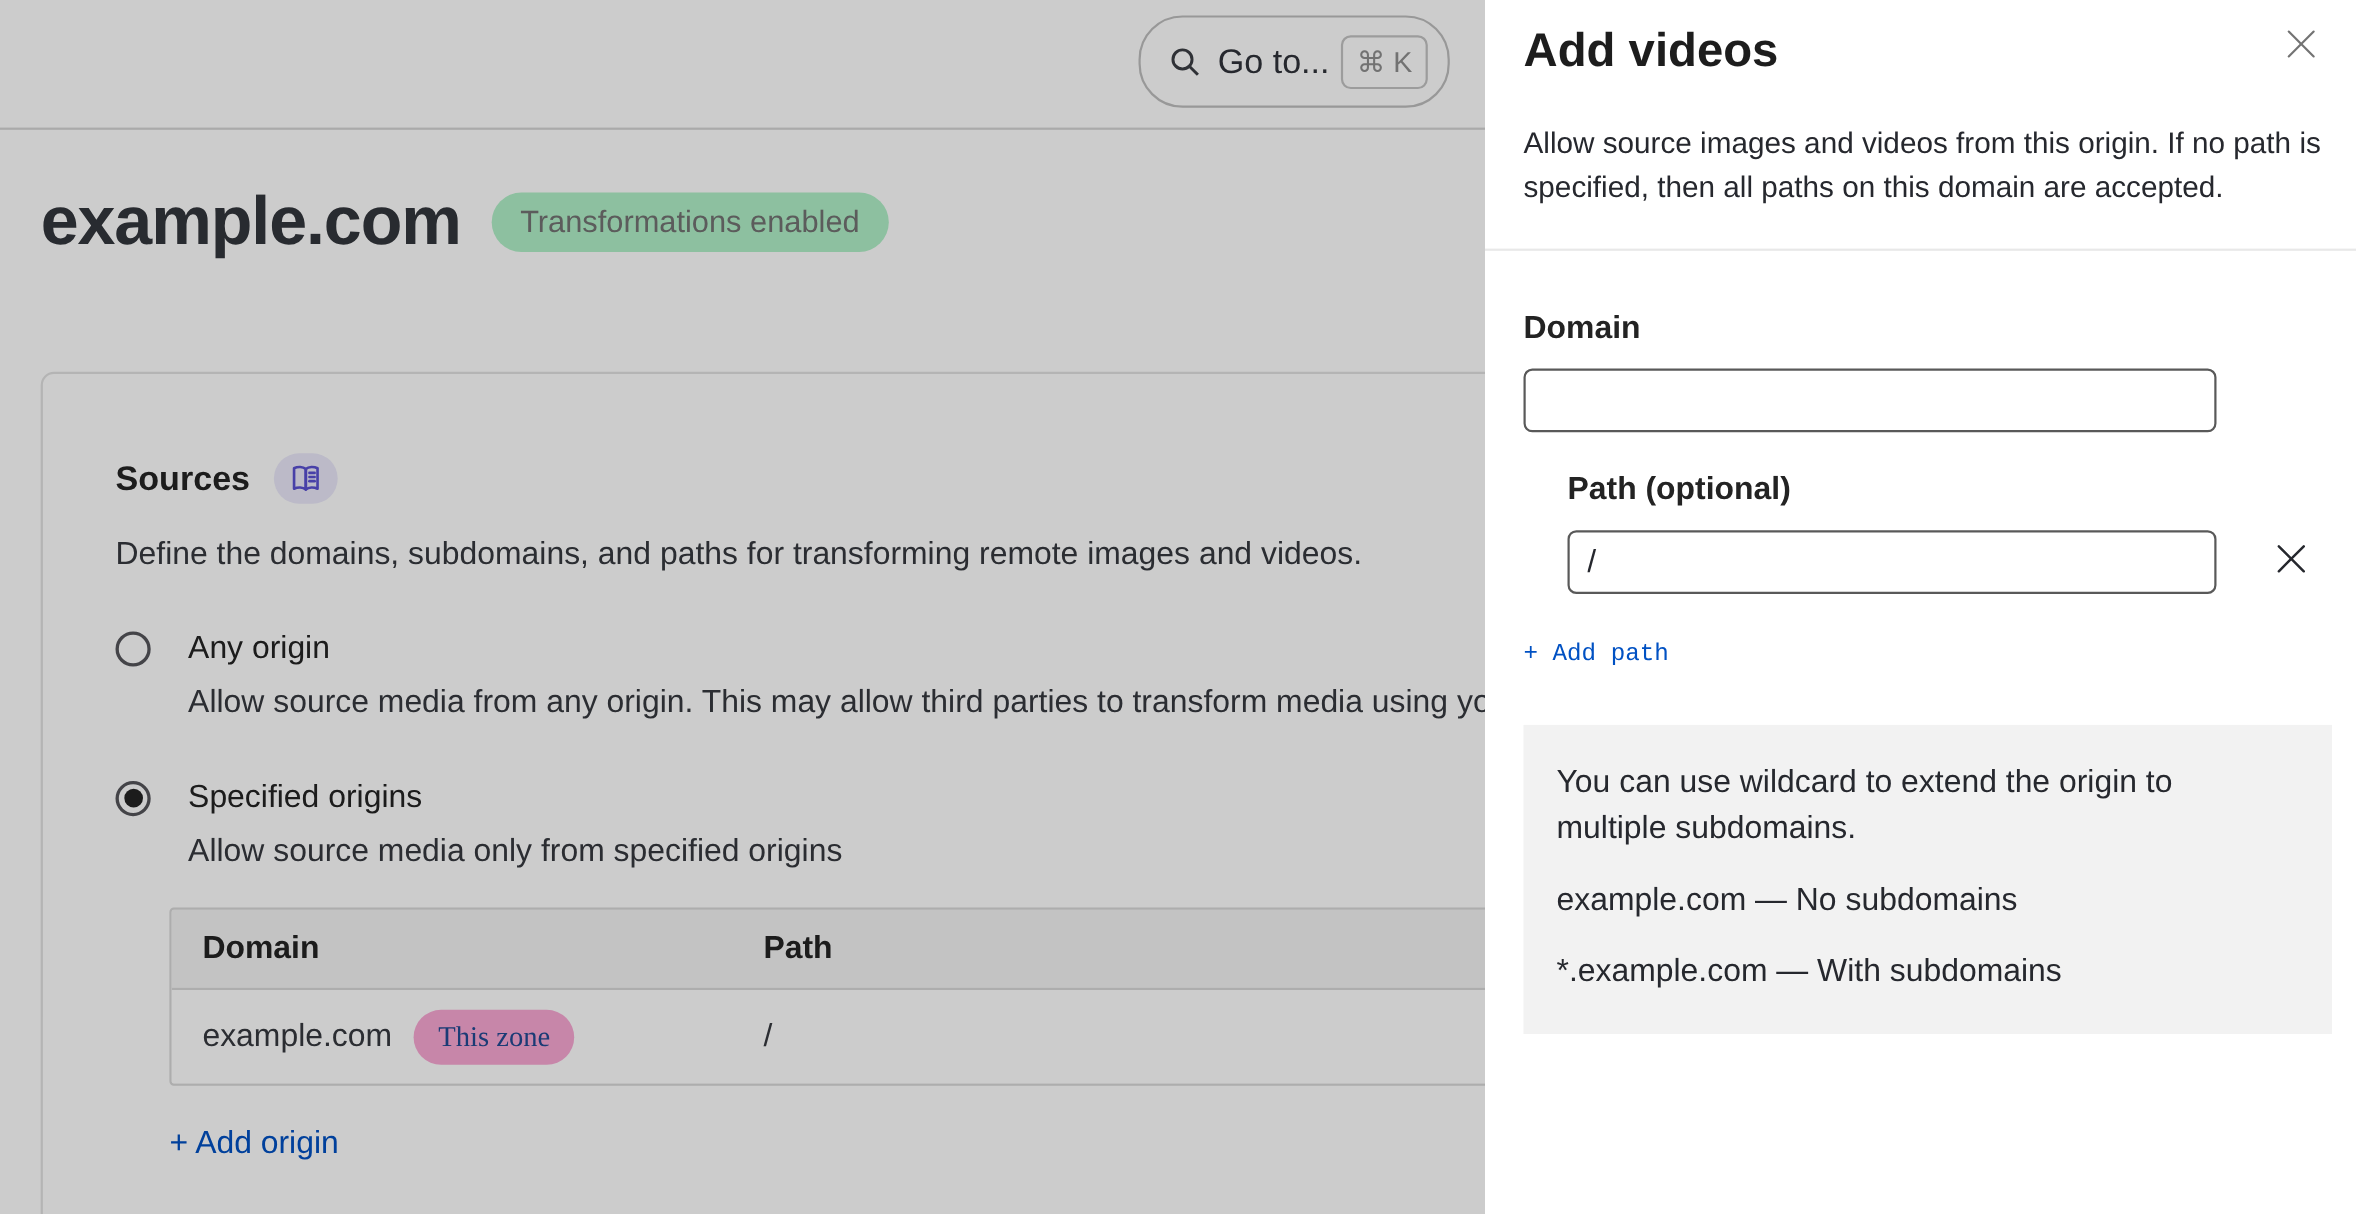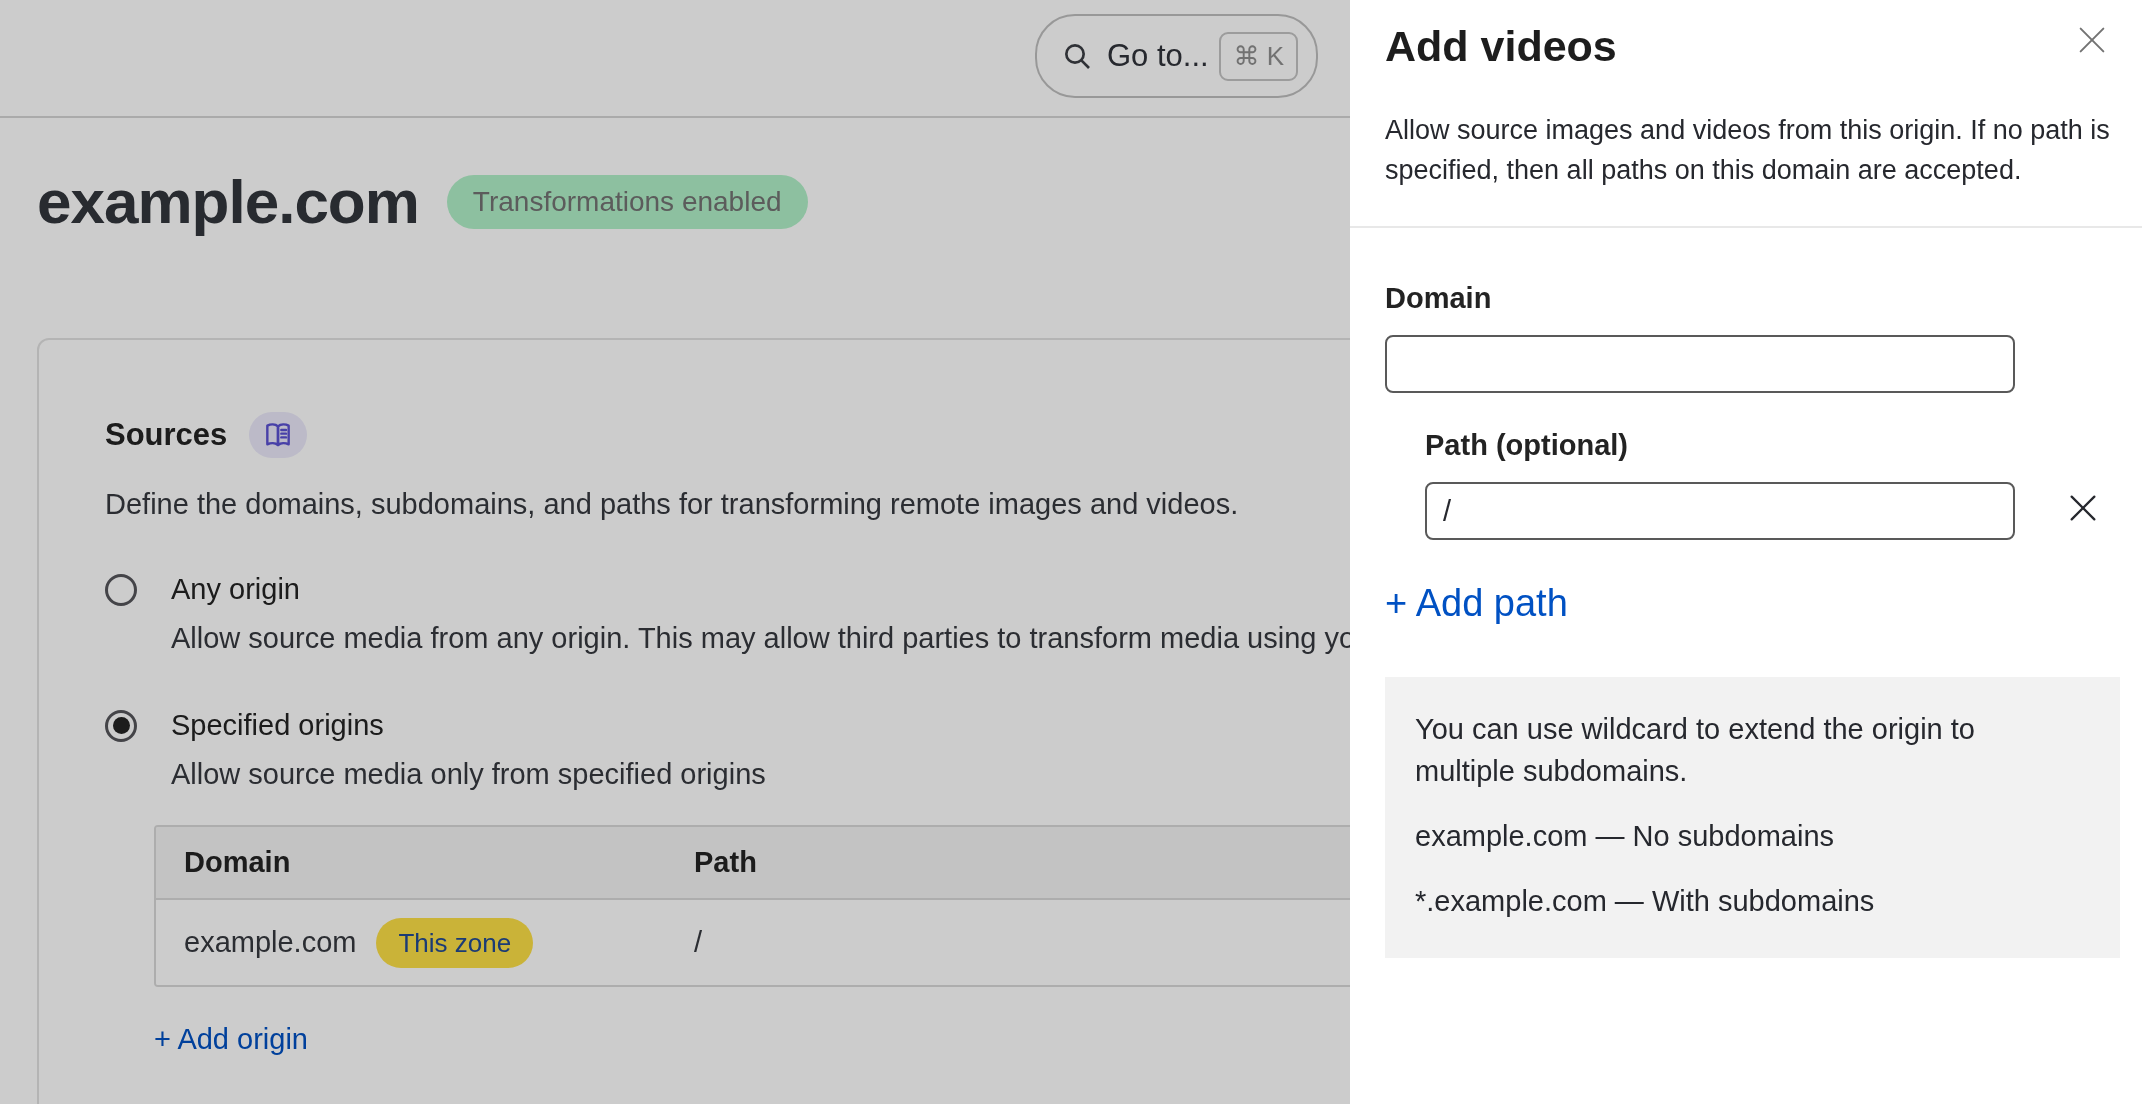--- a/index.html
+++ b/index.html
@@ -99,24 +99,25 @@
     overflow: hidden;
   }
   .t-row { display: flex; align-items: center; }
   .t-head { background: #f4f4f4; height: 71px; }
   .t-body { background: #ffffff; height: 87px; border-top: 2px solid #d9d9d9; }
   .t-col-domain { width: 538px; padding-left: 28px; display: flex; align-items: center; gap: 20px; }
   .t-col-path { flex: 1; }
   .t-head .t-col-domain, .t-head .t-col-path { font-size: 29px; font-weight: 700; color: #232323; }
   .t-body .t-col-domain, .t-body .t-col-path { font-size: 29px; color: #36393f; }
   .zone-badge {
-    background: #fde047; color: #224a93;
+    background: #f9a8d4; color: #224a93;
     font-size: 26px; line-height: 1;
     padding: 12px 22px; border-radius: 999px;
     white-space: nowrap;
+    font-family: Liberation Serif, serif;
   }
   .add-origin-link {
     display: inline-block;
     margin: 36px 0 0 49px;
     font-size: 29px; color: #0051c3;
     text-decoration: none; cursor: pointer;
   }
 
   
   .overlay {
@@ -170,22 +171,22 @@
   .path-row { display: flex; align-items: center; gap: 48px; }
   .path-input { width: 590px; }
   .remove-path-btn {
     background: none; border: none; cursor: pointer;
     display: flex; align-items: center; justify-content: center;
     width: 40px; height: 40px; margin-top: 14px;
   }
   .add-path-link {
     display: inline-block;
     margin-top: 42px;
-    font-size: 38px; color: #0051c3;
-    text-decoration: none; cursor: pointer;
+    font-size: 22px; color: #0051c3;
+    text-decoration: none; cursor: pointer; font-family: Liberation Mono, monospace;
   }
 
   .info-box {
     margin-top: 52px;
     width: 735px;
     background: #f2f2f2;
     padding: 32px 30px 36px 30px;
   }
   .info-box p { font-size: 29px; color: #26282e; line-height: 1.42; }
   .info-line1 { width: 650px; }

